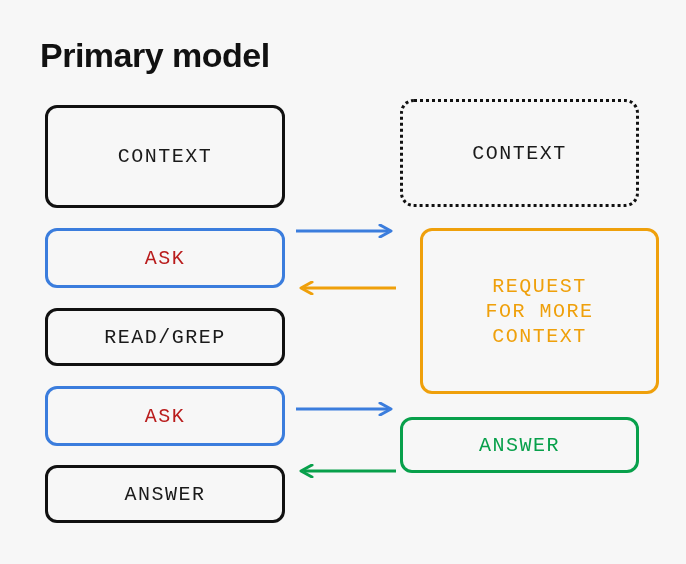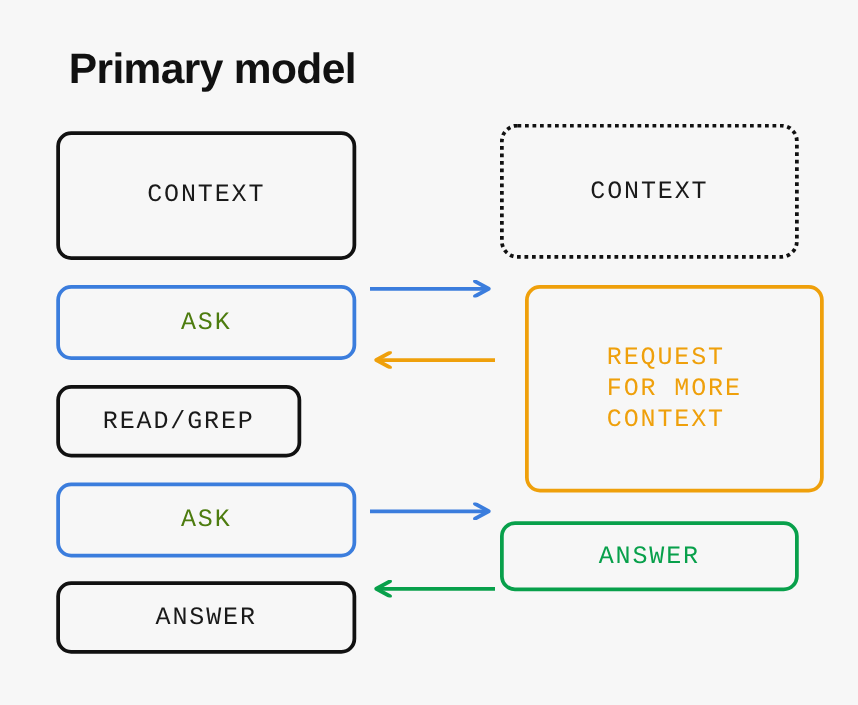--- a/index.html
+++ b/index.html
@@ -20,47 +20,48 @@
   }
   .col-heading {
     position: absolute;
     font-family: "Liberation Sans", sans-serif;
     font-size: 34px;
     font-weight: bold;
     color: #111111;
     letter-spacing: -0.5px;
     white-space: nowrap;
   }
-  #heading-primary { left: 55px; top: 36px; }
+  #heading-primary { left: 40px; top: 36px; }
   #heading-friend  { left: 399px; top: 36px; }
 
   .node {
     position: absolute;
     box-sizing: border-box;
     display: flex;
     align-items: center;
     justify-content: center;
+    text-align: center;
     border-radius: 12px;
     font-family: "Liberation Mono", monospace;
     font-size: 20px;
     letter-spacing: 1.5px;
     line-height: 25px;
     background: transparent;
     white-space: pre-line;
   }
   .node.black  { border: 3px solid #111111; color: #1a1a1a; }
-  .node.blue   { border: 3px solid #3b7ddd; color: #4d7c0f; }
+  .node.blue   { border: 3px solid #3b7ddd; color: #b91c1c; }
   .node.orange { border: 3px solid #efa00b; color: #efa00b; }
   .node.green  { border: 3px solid #08a04b; color: #08a04b; }
   .node.dotted { border: 3px dotted #111111; color: #1a1a1a; border-radius: 14px; }
 
   
   #node-ctx-left    { left: 45px;  top: 105px; width: 240px; height: 103px; }
   #node-ask-1       { left: 45px;  top: 228px; width: 240px; height: 60px;  }
-  #node-readgrep    { left: 45px;  top: 308px; width: 196px; height: 58px;  }
+  #node-readgrep    { left: 45px;  top: 308px; width: 240px; height: 58px;  }
   #node-ask-2       { left: 45px;  top: 386px; width: 240px; height: 60px;  }
   #node-answer-left { left: 45px;  top: 465px; width: 240px; height: 58px;  }
 
   
   #node-ctx-right    { left: 400px; top: 99px;  width: 239px; height: 108px; }
   #node-request      { left: 400px; top: 228px; width: 239px; height: 166px; margin-left: 20px; }
   #node-answer-right { left: 400px; top: 417px; width: 239px; height: 56px;  }
 
   
   .arrow {

